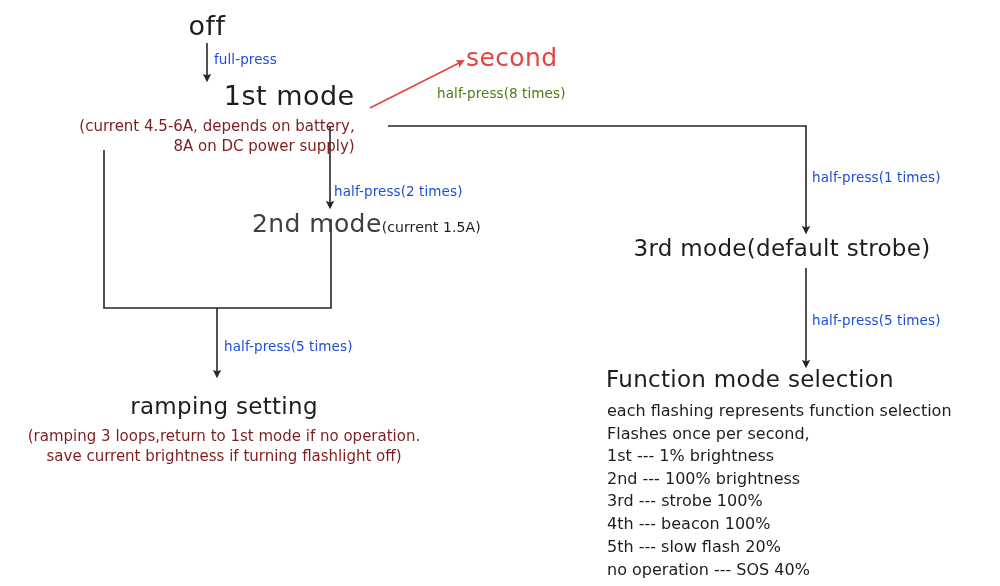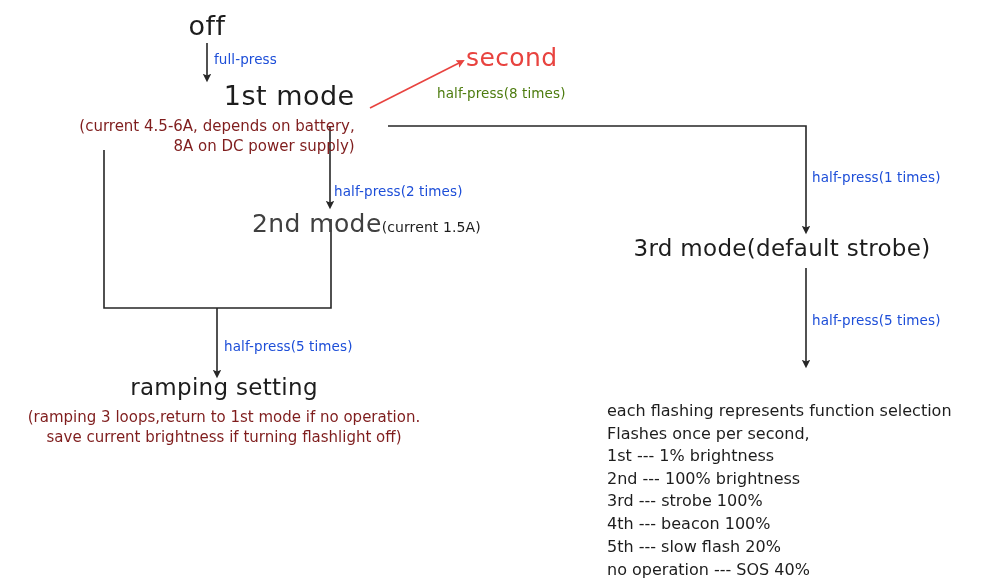--- a/index.html
+++ b/index.html
@@ -144,26 +144,29 @@
   </div>
 
   <div class="node centered title-md" style="left:782px; top:237px;">
     <span>3rd mode(default strobe)</span>
   </div>
 
   <div class="edge-label" style="left:224px; top:338px;">half-press(5 times)</div>
 
   <div class="edge-label" style="left:812px; top:312px;">half-press(5 times)</div>
 
-  <div class="node centered" style="left:224px; top:376px;">
+  <div class="node centered" style="left:224px; top:395px;">
     <div class="title-md">ramping setting</div>
     <div class="detail" style="margin-top:8px;">(ramping 3 loops,return to 1st mode if no  operation.</div>
     <div class="detail">save current brightness if turning flashlight off)</div>
   </div>
 
+  <div class="node" style="left:606px; top:368px;">
+    <div class="title-md">Function mode selection</div>
+  </div>
 
   <div class="fn-list" style="left:607px; top:400px;">
     <div>each flashing represents function selection</div>
     <div>Flashes once per second,</div>
   </div>
 
   <div class="fn-list" style="left:607px; top:445px;">
     <div>1st --- 1% brightness</div>
     <div>2nd ---  100% brightness</div>
     <div>3rd --- strobe 100%</div>

